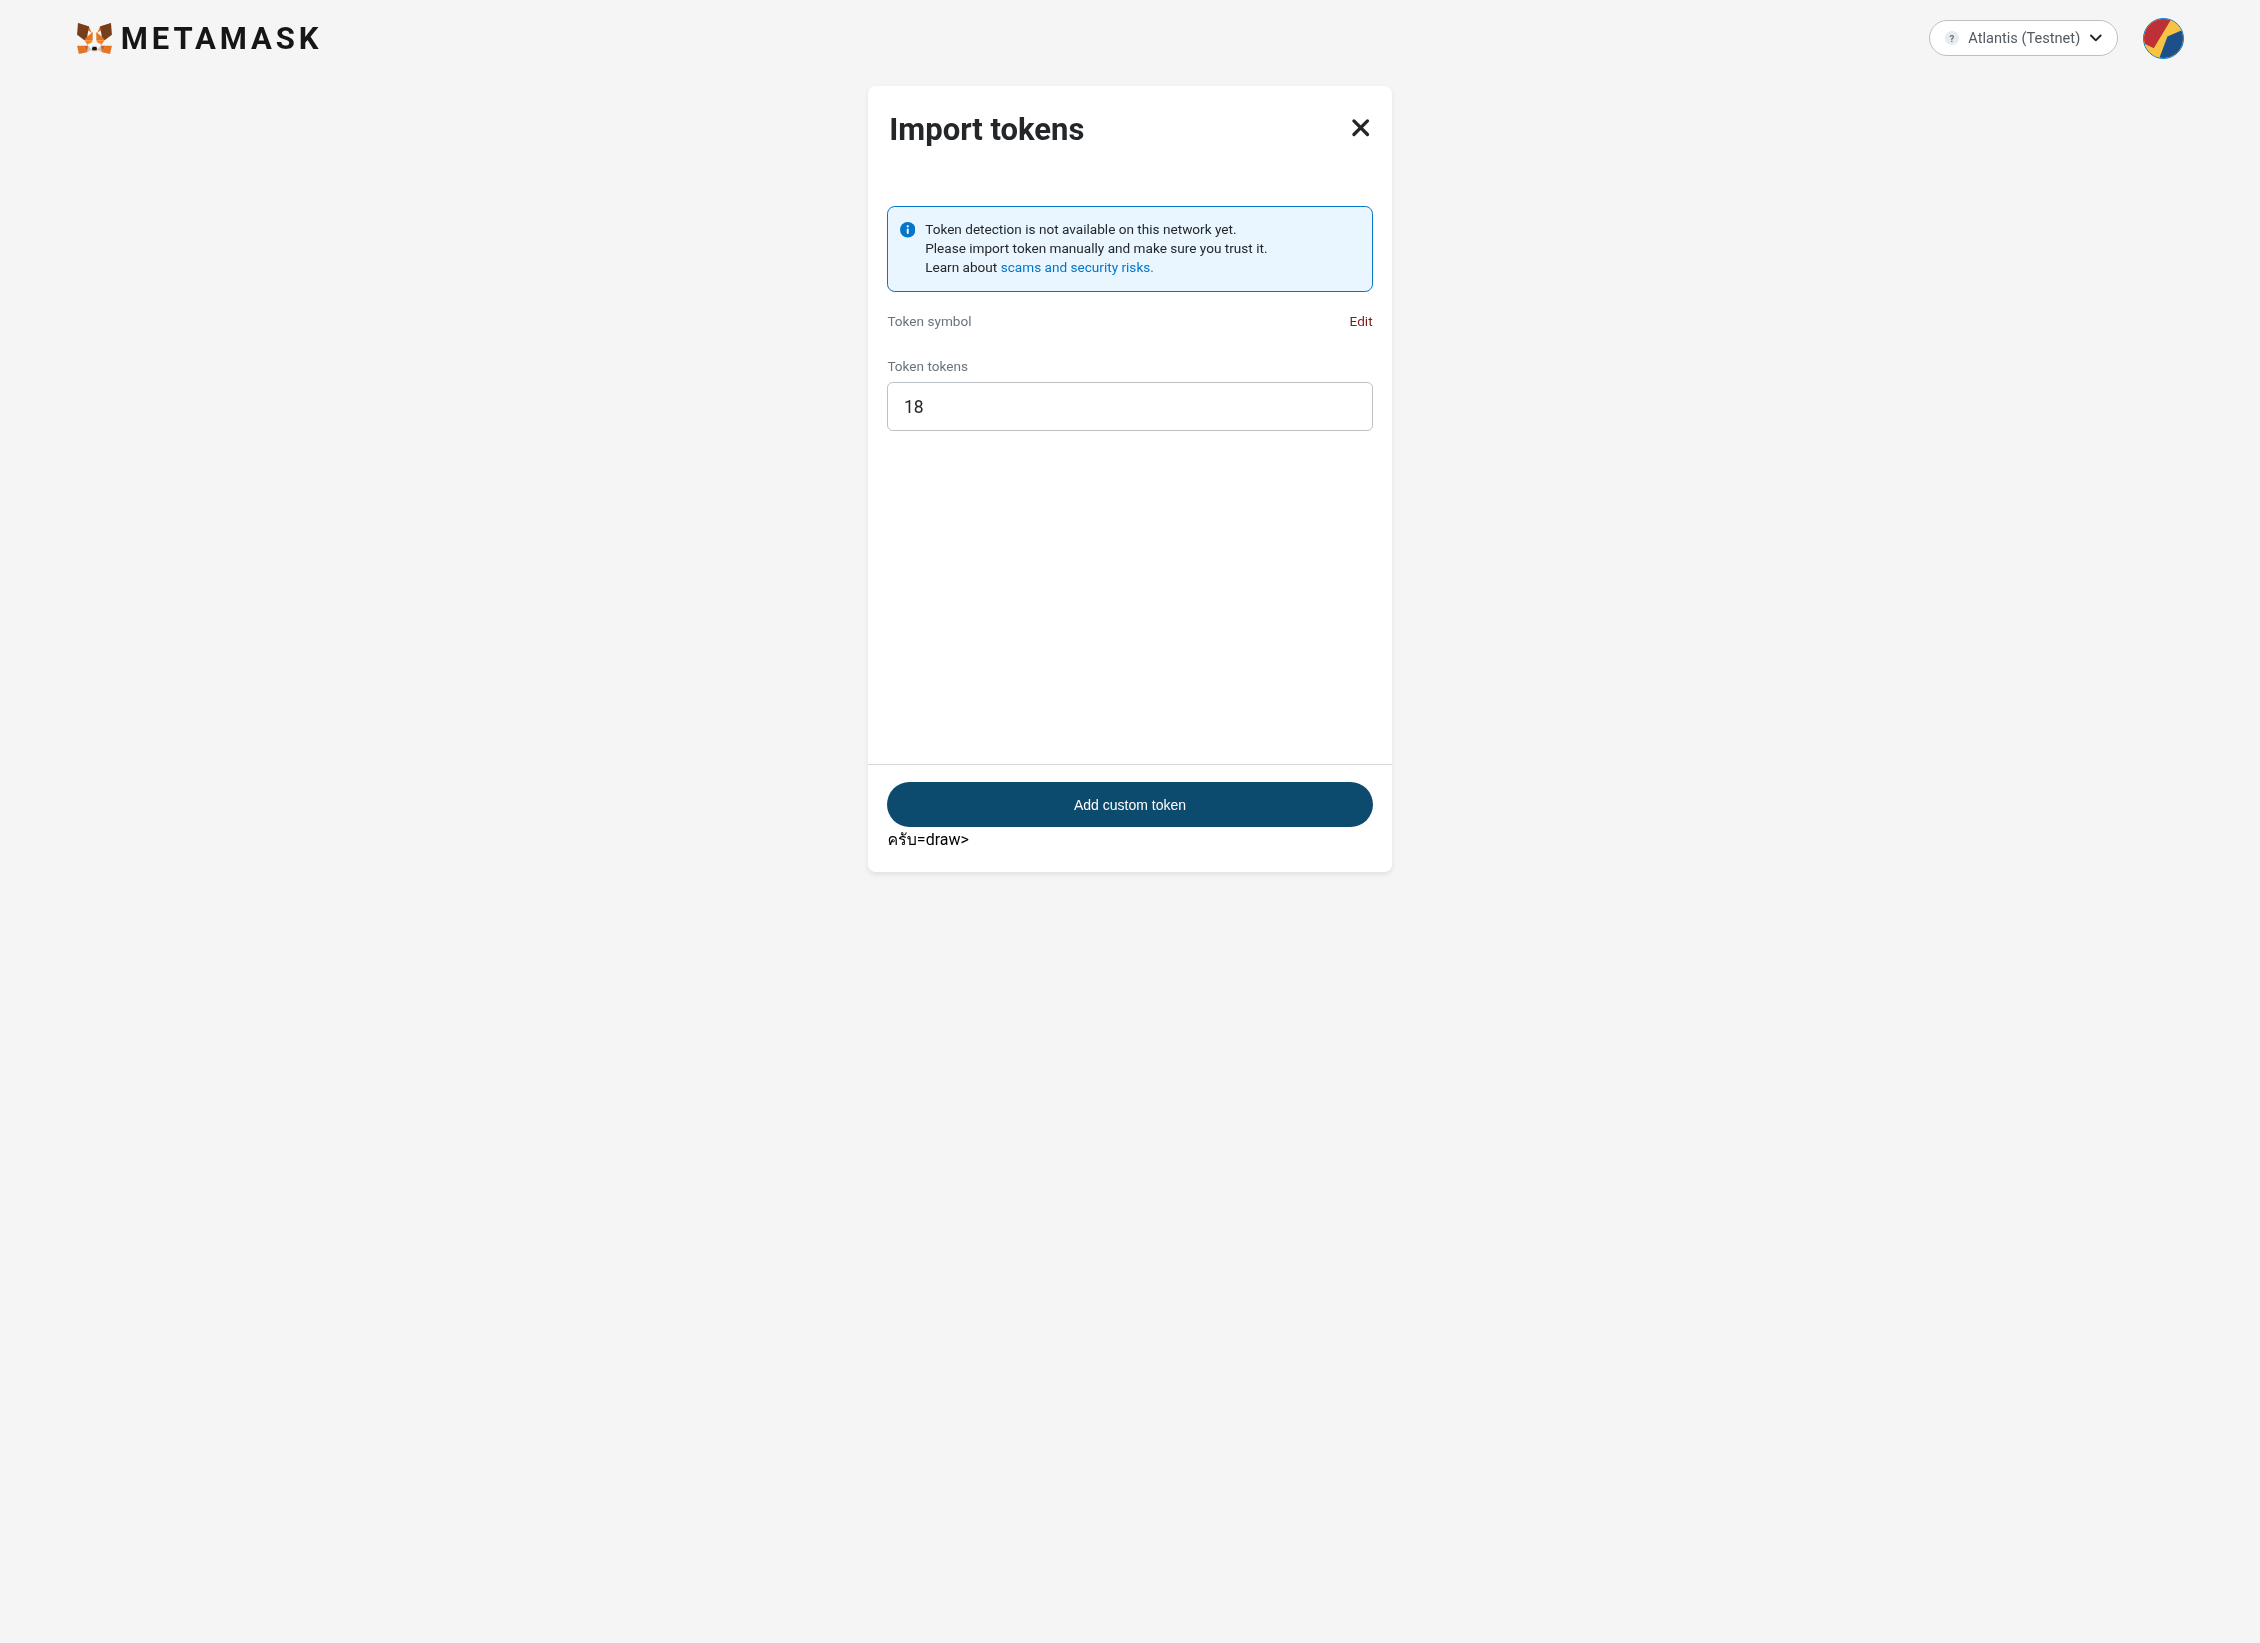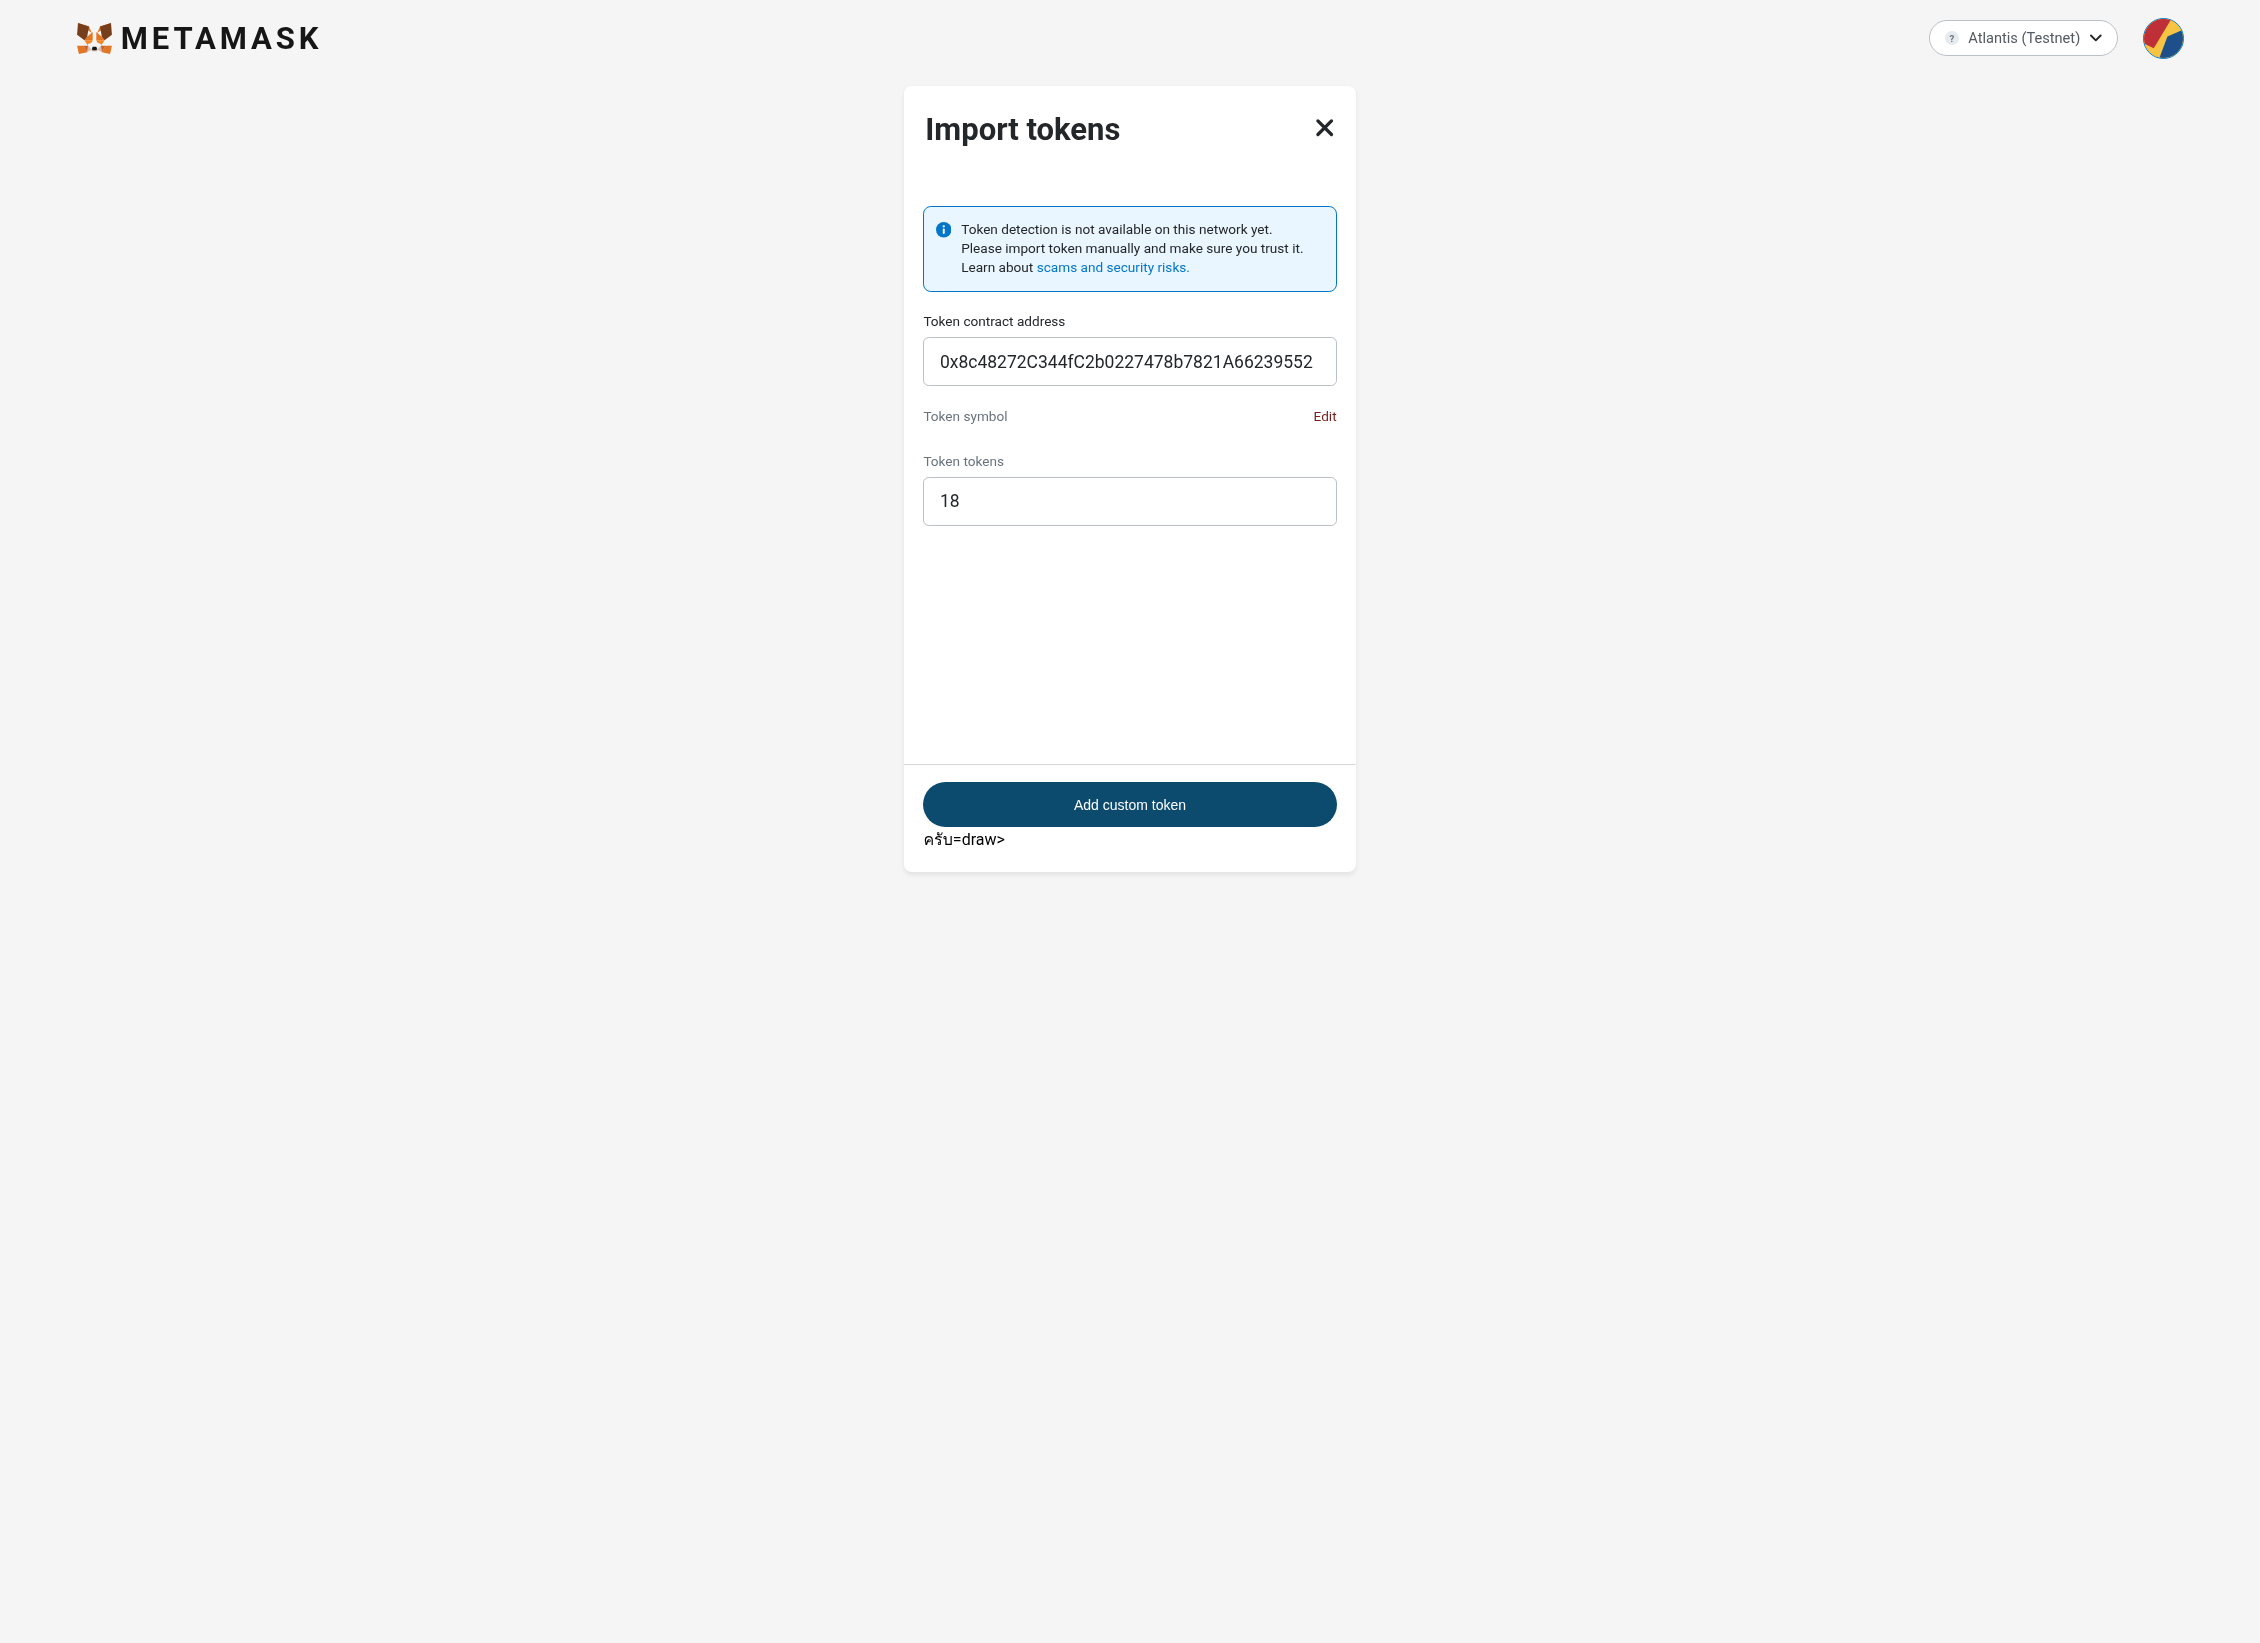--- a/index.html
+++ b/index.html
@@ -78,21 +78,21 @@
   border-radius: 50%;
   border: 1.9px solid #037dd6;
   overflow: hidden;
   cursor: pointer;
   background: #f6c343;
   position: relative;
 }
 
 
 .card {
-  width: 452px;
+  width: 524px;
   margin: 9.7px auto 19.4px auto;
   background: #fff;
   border-radius: 7.8px;
   box-shadow: 0 2.9px 5.8px rgba(0,0,0,0.08);
   display: flex;
   flex-direction: column;
   min-height: 786px;
 }
 .card-header {
   display: flex;
@@ -274,26 +274,20 @@
         <circle cx="8" cy="4.5" r="1.2" fill="#fff"></circle>
         <rect x="7" y="6.8" width="2" height="5.5" rx="1" fill="#fff"></rect>
       </svg>
       <div class="banner-text">
         <span>Token detection is not available on this network yet.</span><br>
         <span>Please import token manually and make sure you trust it.</span><br>
         <span>Learn about </span><a class="banner-link" href="#">scams and security risks.</a>
       </div>
     </div>
 
-    <div class="field">
-      <div class="field-label-row">
-        <span class="field-label dark">Token contract address</span>
-      </div>
-      <input class="field-input" type="text" value="0x8c48272C344fC2b0227478b7821A66239552" style="">
-    </div>
 
     <div class="field">
       <div class="field-label-row">
         <span class="field-label">Token symbol</span>
         <span class="field-edit">Edit</span>
       </div>
     </div>
 
     <div class="field">
       <div class="field-label-row">

